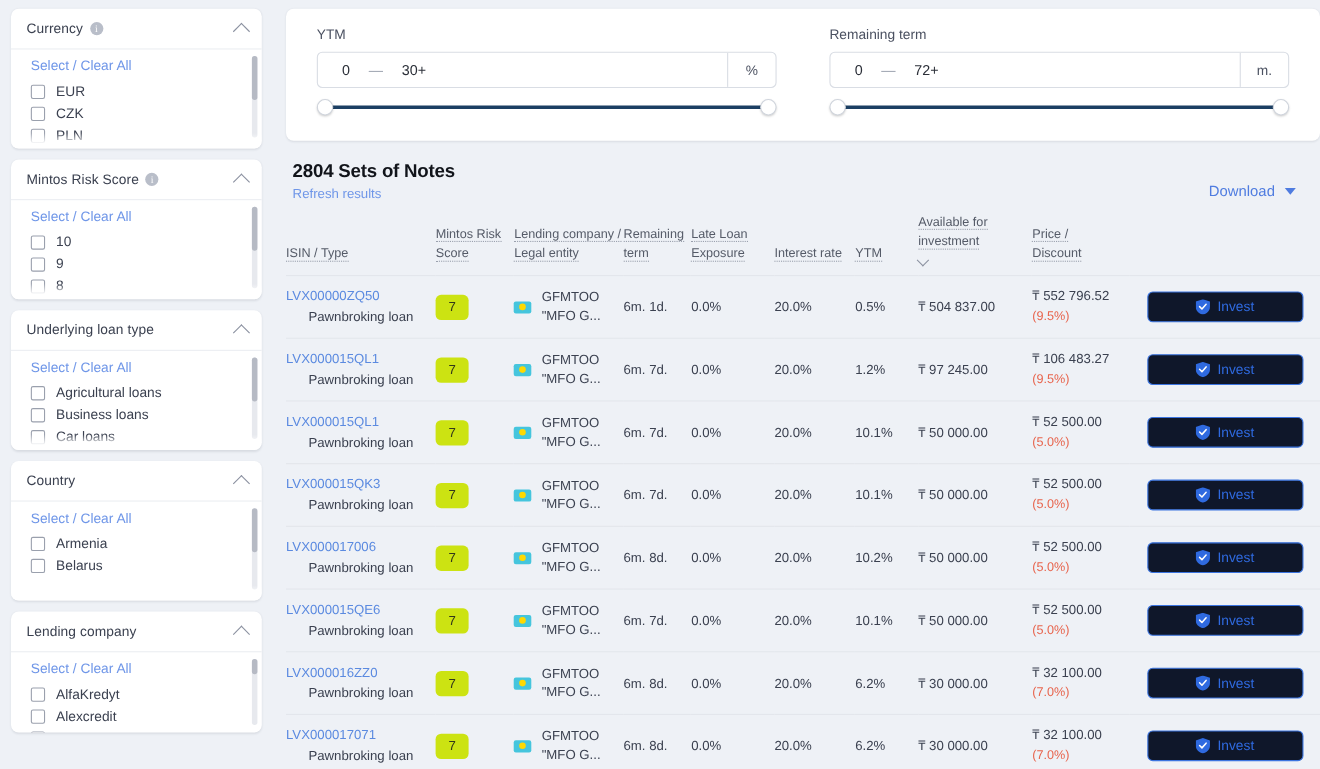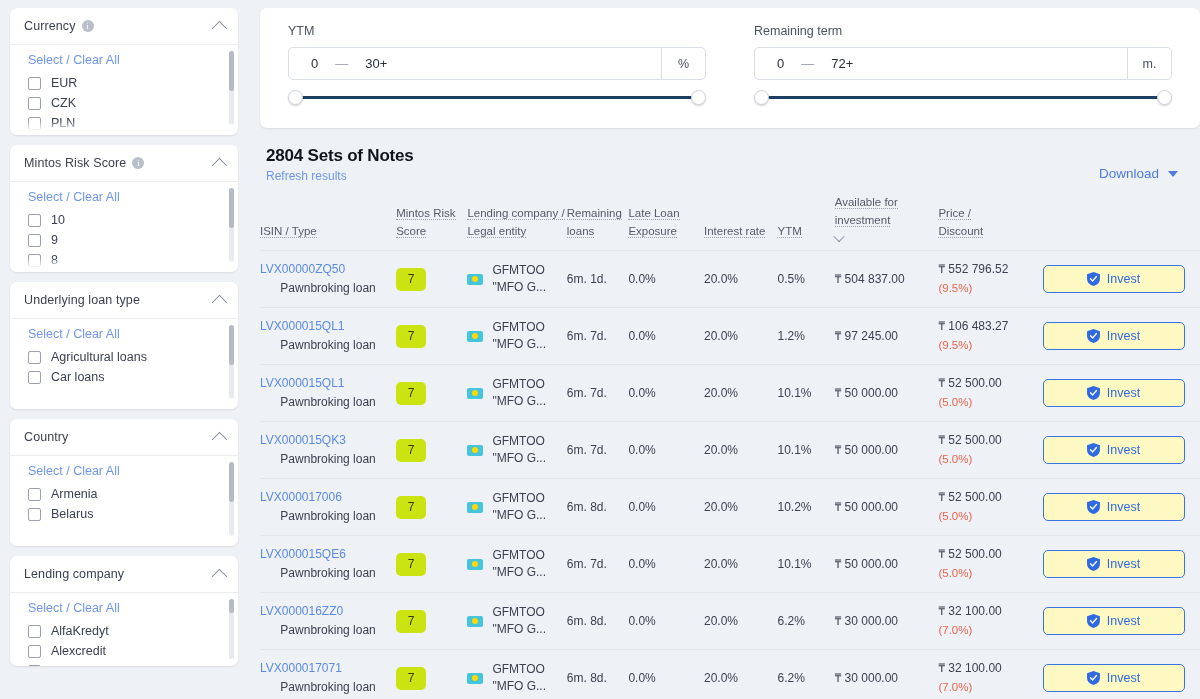--- a/index.html
+++ b/index.html
@@ -170,21 +170,21 @@
   .flag::after {
     content: ""; position: absolute; left: 5px; top: 2.5px;
     width: 6px; height: 6px; border-radius: 50%; background: #ffd900;
   }
   .company-name { font-size: 12px; color: #3b4150; }
   .company-entity { font-size: 12px; color: #3b4150; margin-top: 2px; }
   .price-main { display:block; }
   .price-disc { display:block; color: #e8654e; font-size: 11.5px; margin-top: 2px; }
   .invest-btn {
     width: 142px; height: 28px; border: 1.4px solid #3b74e0; border-radius: 5px;
-    background: #fef9c3; color: #2f6ae0; font-size: 12.5px;
+    background: #0f172a; color: #2f6ae0; font-size: 12.5px;
     display: flex; align-items: center; justify-content: center; gap: 7px;
     cursor: pointer; margin: 0 auto;
   }
   .shield {
     width: 13px; height: 14px; flex: none;
   }
   .num { white-space: nowrap; }
 </style>
 </head>
 <body>
@@ -258,20 +258,24 @@
     <section class="filter-card" style="height:127px;">
       <div class="filter-head">
         <span class="filter-title">Underlying loan type</span>
         <span class="chev"></span>
       </div>
       <div class="filter-body">
         <span class="select-clear">Select / Clear All</span>
         <div class="opt-row">
           <span class="cb"></span>
           <span class="opt-label">Agricultural loans</span>
+        </div>
+        <div class="opt-row">
+          <span class="cb"></span>
+          <span class="opt-label">Business loans</span>
         </div>
         <div class="opt-row">
           <span class="cb"></span>
           <span class="opt-label">Car loans</span>
         </div>
         <div class="opt-row">
           
           
         </div>
         <div class="panel-scroll" style="height:74px;">
@@ -405,21 +409,21 @@
             <th>
               <span class="hdr-txt">Mintos Risk</span><br>
               <span class="hdr-txt">Score</span>
             </th>
             <th>
               <span class="hdr-txt">Lending company /</span><br>
               <span class="hdr-txt">Legal entity</span>
             </th>
             <th>
               <span class="hdr-txt">Remaining</span><br>
-              <span class="hdr-txt">loans</span>
+              <span class="hdr-txt">term</span>
             </th>
             <th>
               <span class="hdr-txt">Late Loan</span><br>
               <span class="hdr-txt">Exposure</span>
             </th>
             <th><span class="hdr-txt">Interest rate</span></th>
             <th><span class="hdr-txt">YTM</span></th>
             <th>
               <span class="hdr-txt">Available for</span><br>
               <span class="hdr-txt">investment</span>

